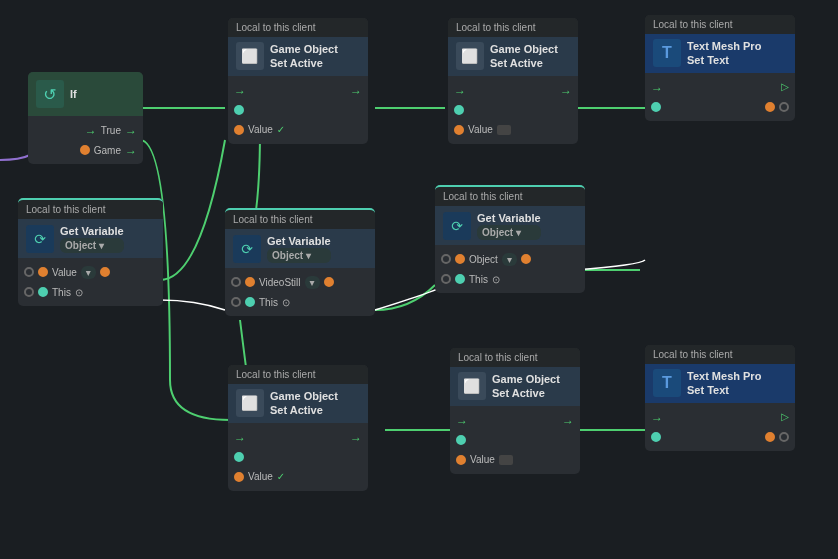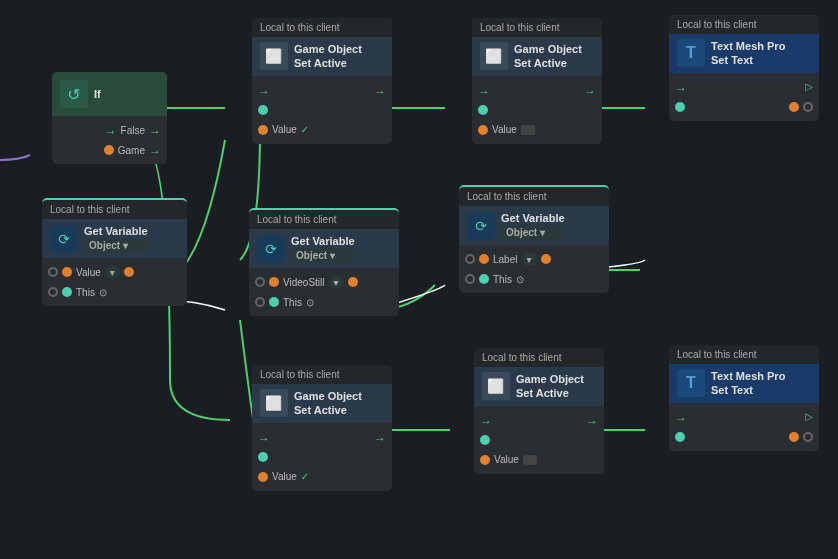--- a/index.html
+++ b/index.html
@@ -26,21 +26,20 @@
       pointer-events: none;
       z-index: 1;
     }
 
     .node {
       position: absolute;
       background: #2a2e33;
       border-radius: 5px;
       z-index: 2;
       min-width: 120px;
-      margin-left: 24px;
     }
 
     .node-header {
       padding: 4px 8px;
       border-radius: 5px 5px 0 0;
       font-size: 10px;
       color: #aaa;
       background: #232729;
     }
 
@@ -181,21 +180,21 @@
   </svg>
 
   <div class="node node-if" style="left:28px; top:72px; min-width:115px;">
     <div class="node-title-area" style="background:#2a4a3a; border-radius:5px 5px 0 0; padding:8px;">
       <div class="node-icon icon-arrow" style="font-size:16px;">↺</div>
       <div class="node-title">If</div>
     </div>
     <div class="node-body">
       <div class="port-row right-align">
         <span class="arrow-icon">→</span>
-        <span class="port-label">False</span>
+        <span class="port-label">True</span>
         <span class="arrow-icon">→</span>
       </div>
       <div class="port-row right-align">
         <span class="port orange"></span>
         <span class="port-label">Game</span>
         <span class="arrow-icon">→</span>
       </div>
     </div>
   </div>
 
@@ -340,21 +339,21 @@
         <div>Get Variable</div>
         <div>
             <span class="dropdown-badge">Object ▾</span>
           </div>
       </div>
     </div>
     <div class="node-body">
       <div class="port-row">
         <span class="port empty circle-empty"></span>
         <span class="port orange"></span>
-        <span class="port-label">Label</span>
+        <span class="port-label">Object</span>
         <span class="dropdown-badge">▾</span>
         <span class="port orange"></span>
       </div>
       <div class="port-row">
         <span class="port empty circle-empty"></span>
         <span class="port teal"></span>
         <span class="port-label">This</span>
         <span style="color:#aaa; font-size:10px;">⊙</span>
       </div>
     </div>

